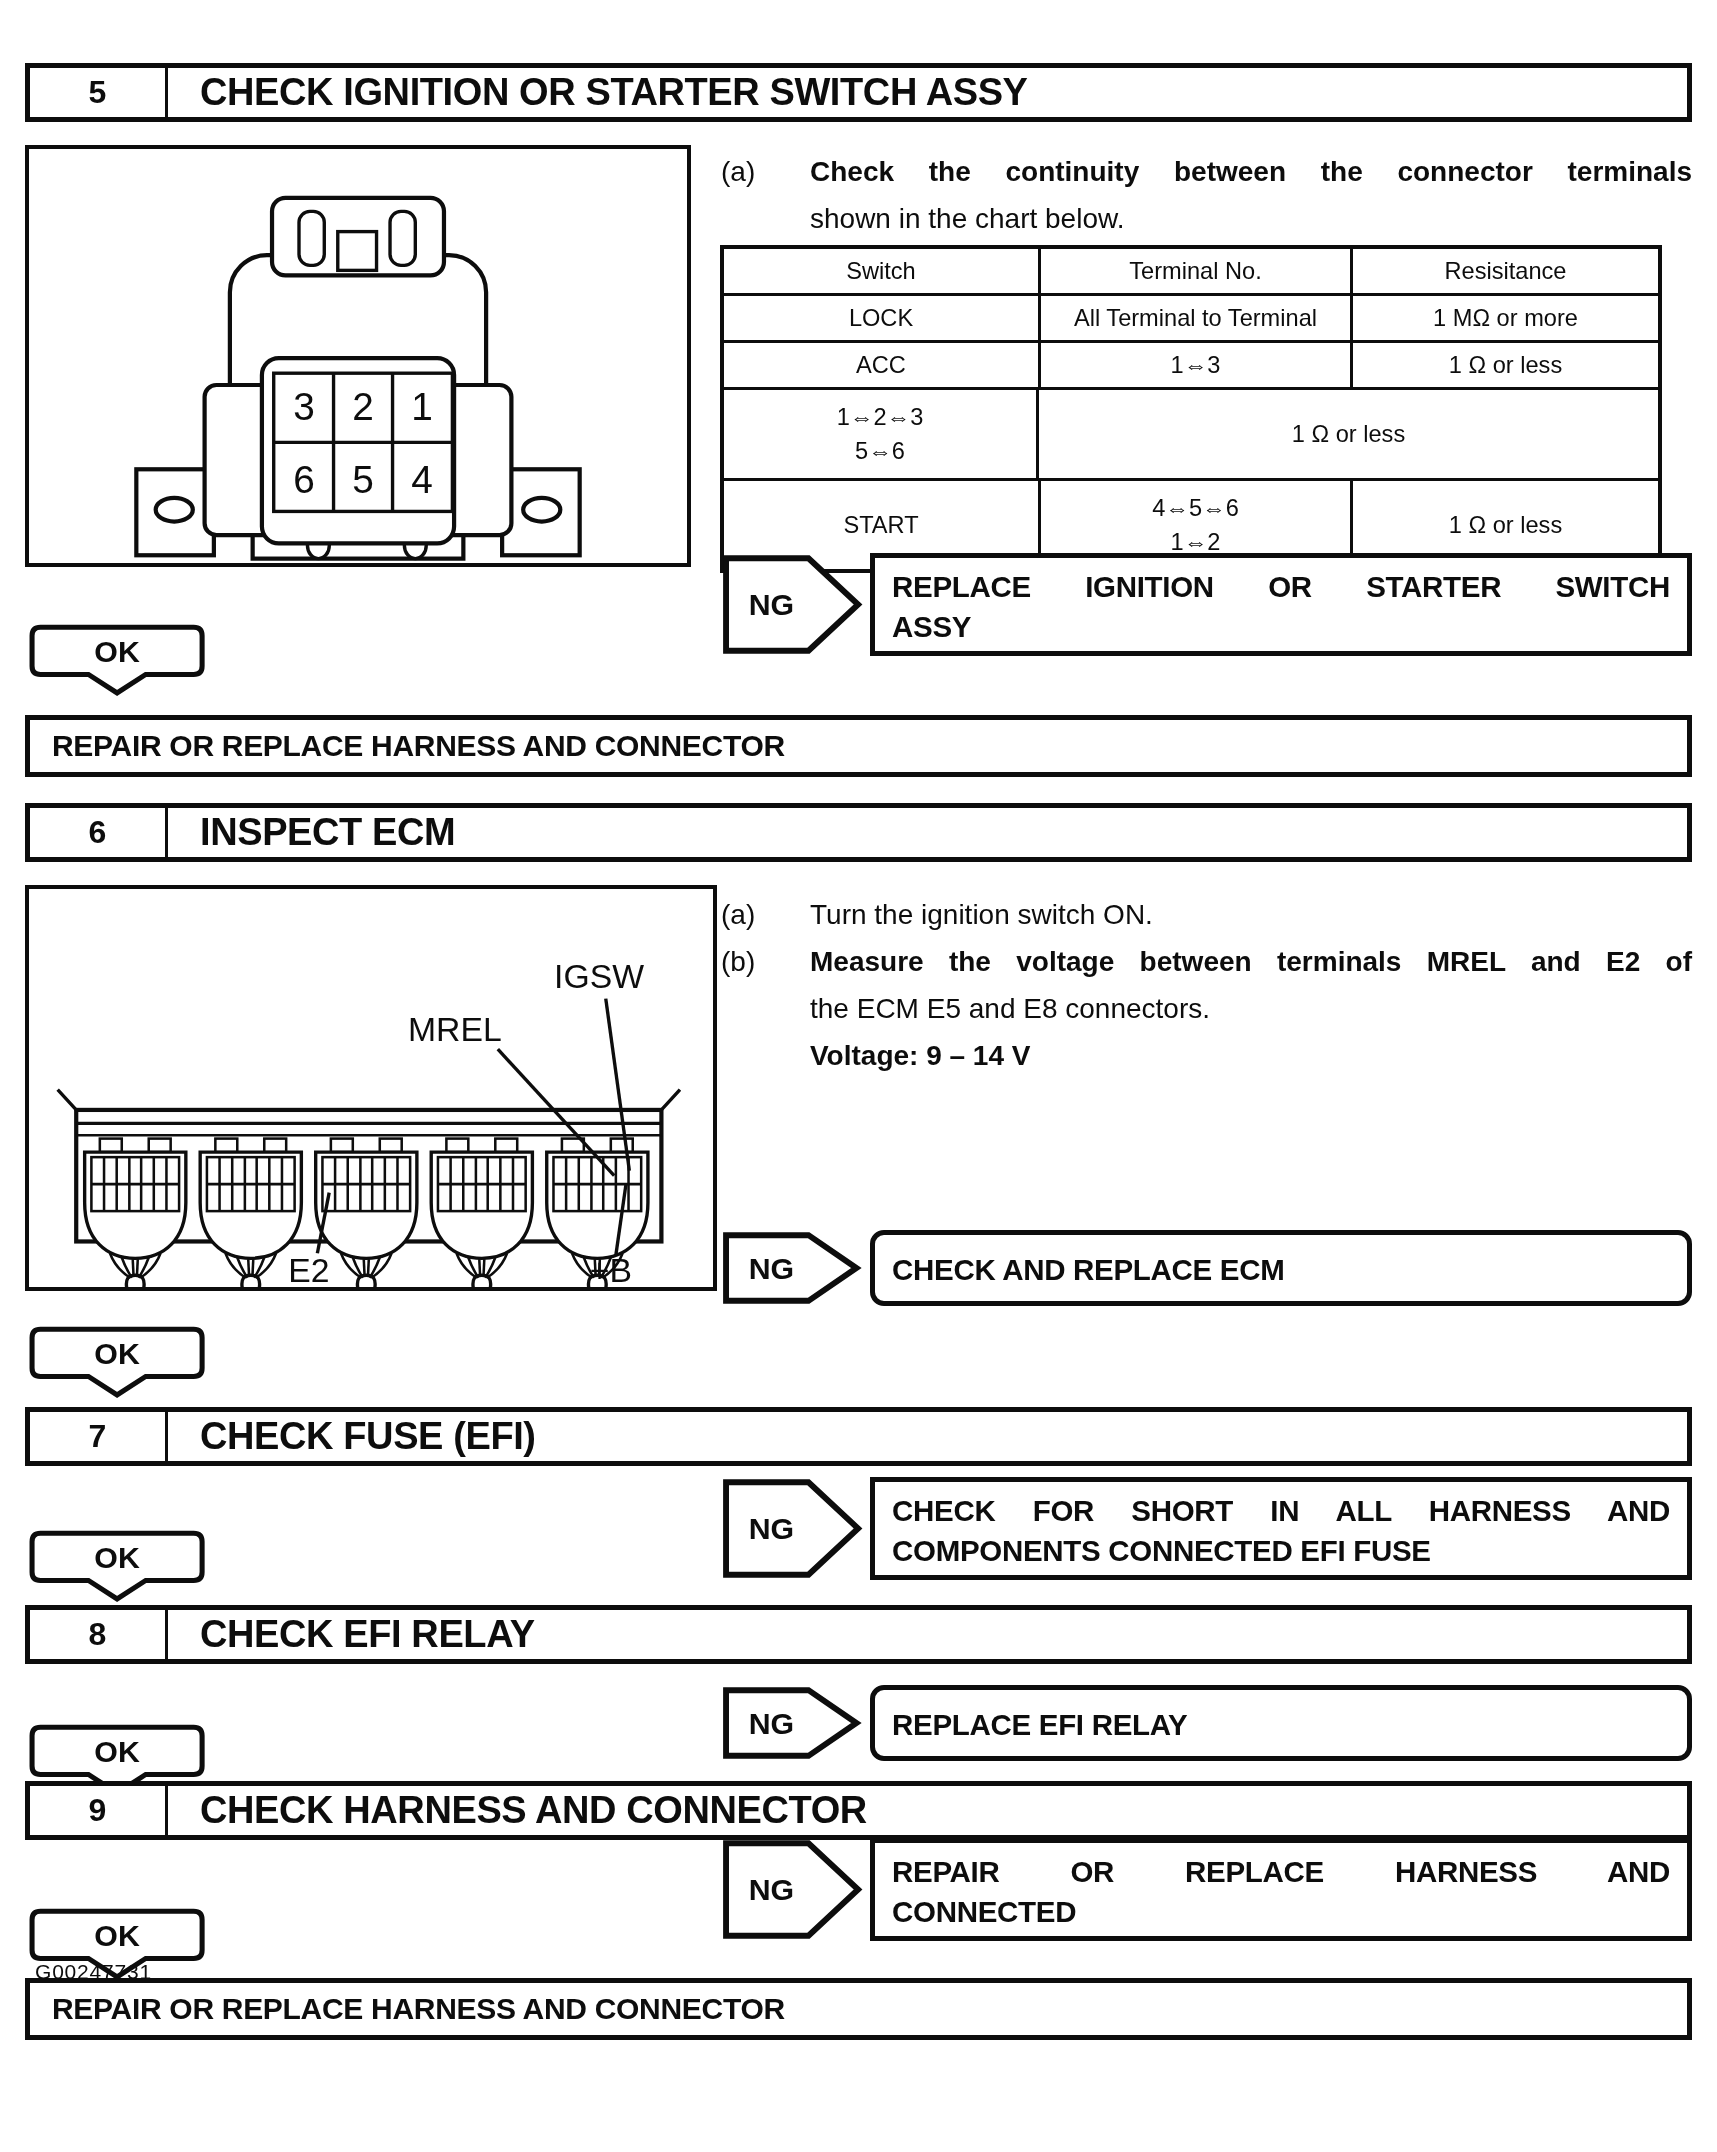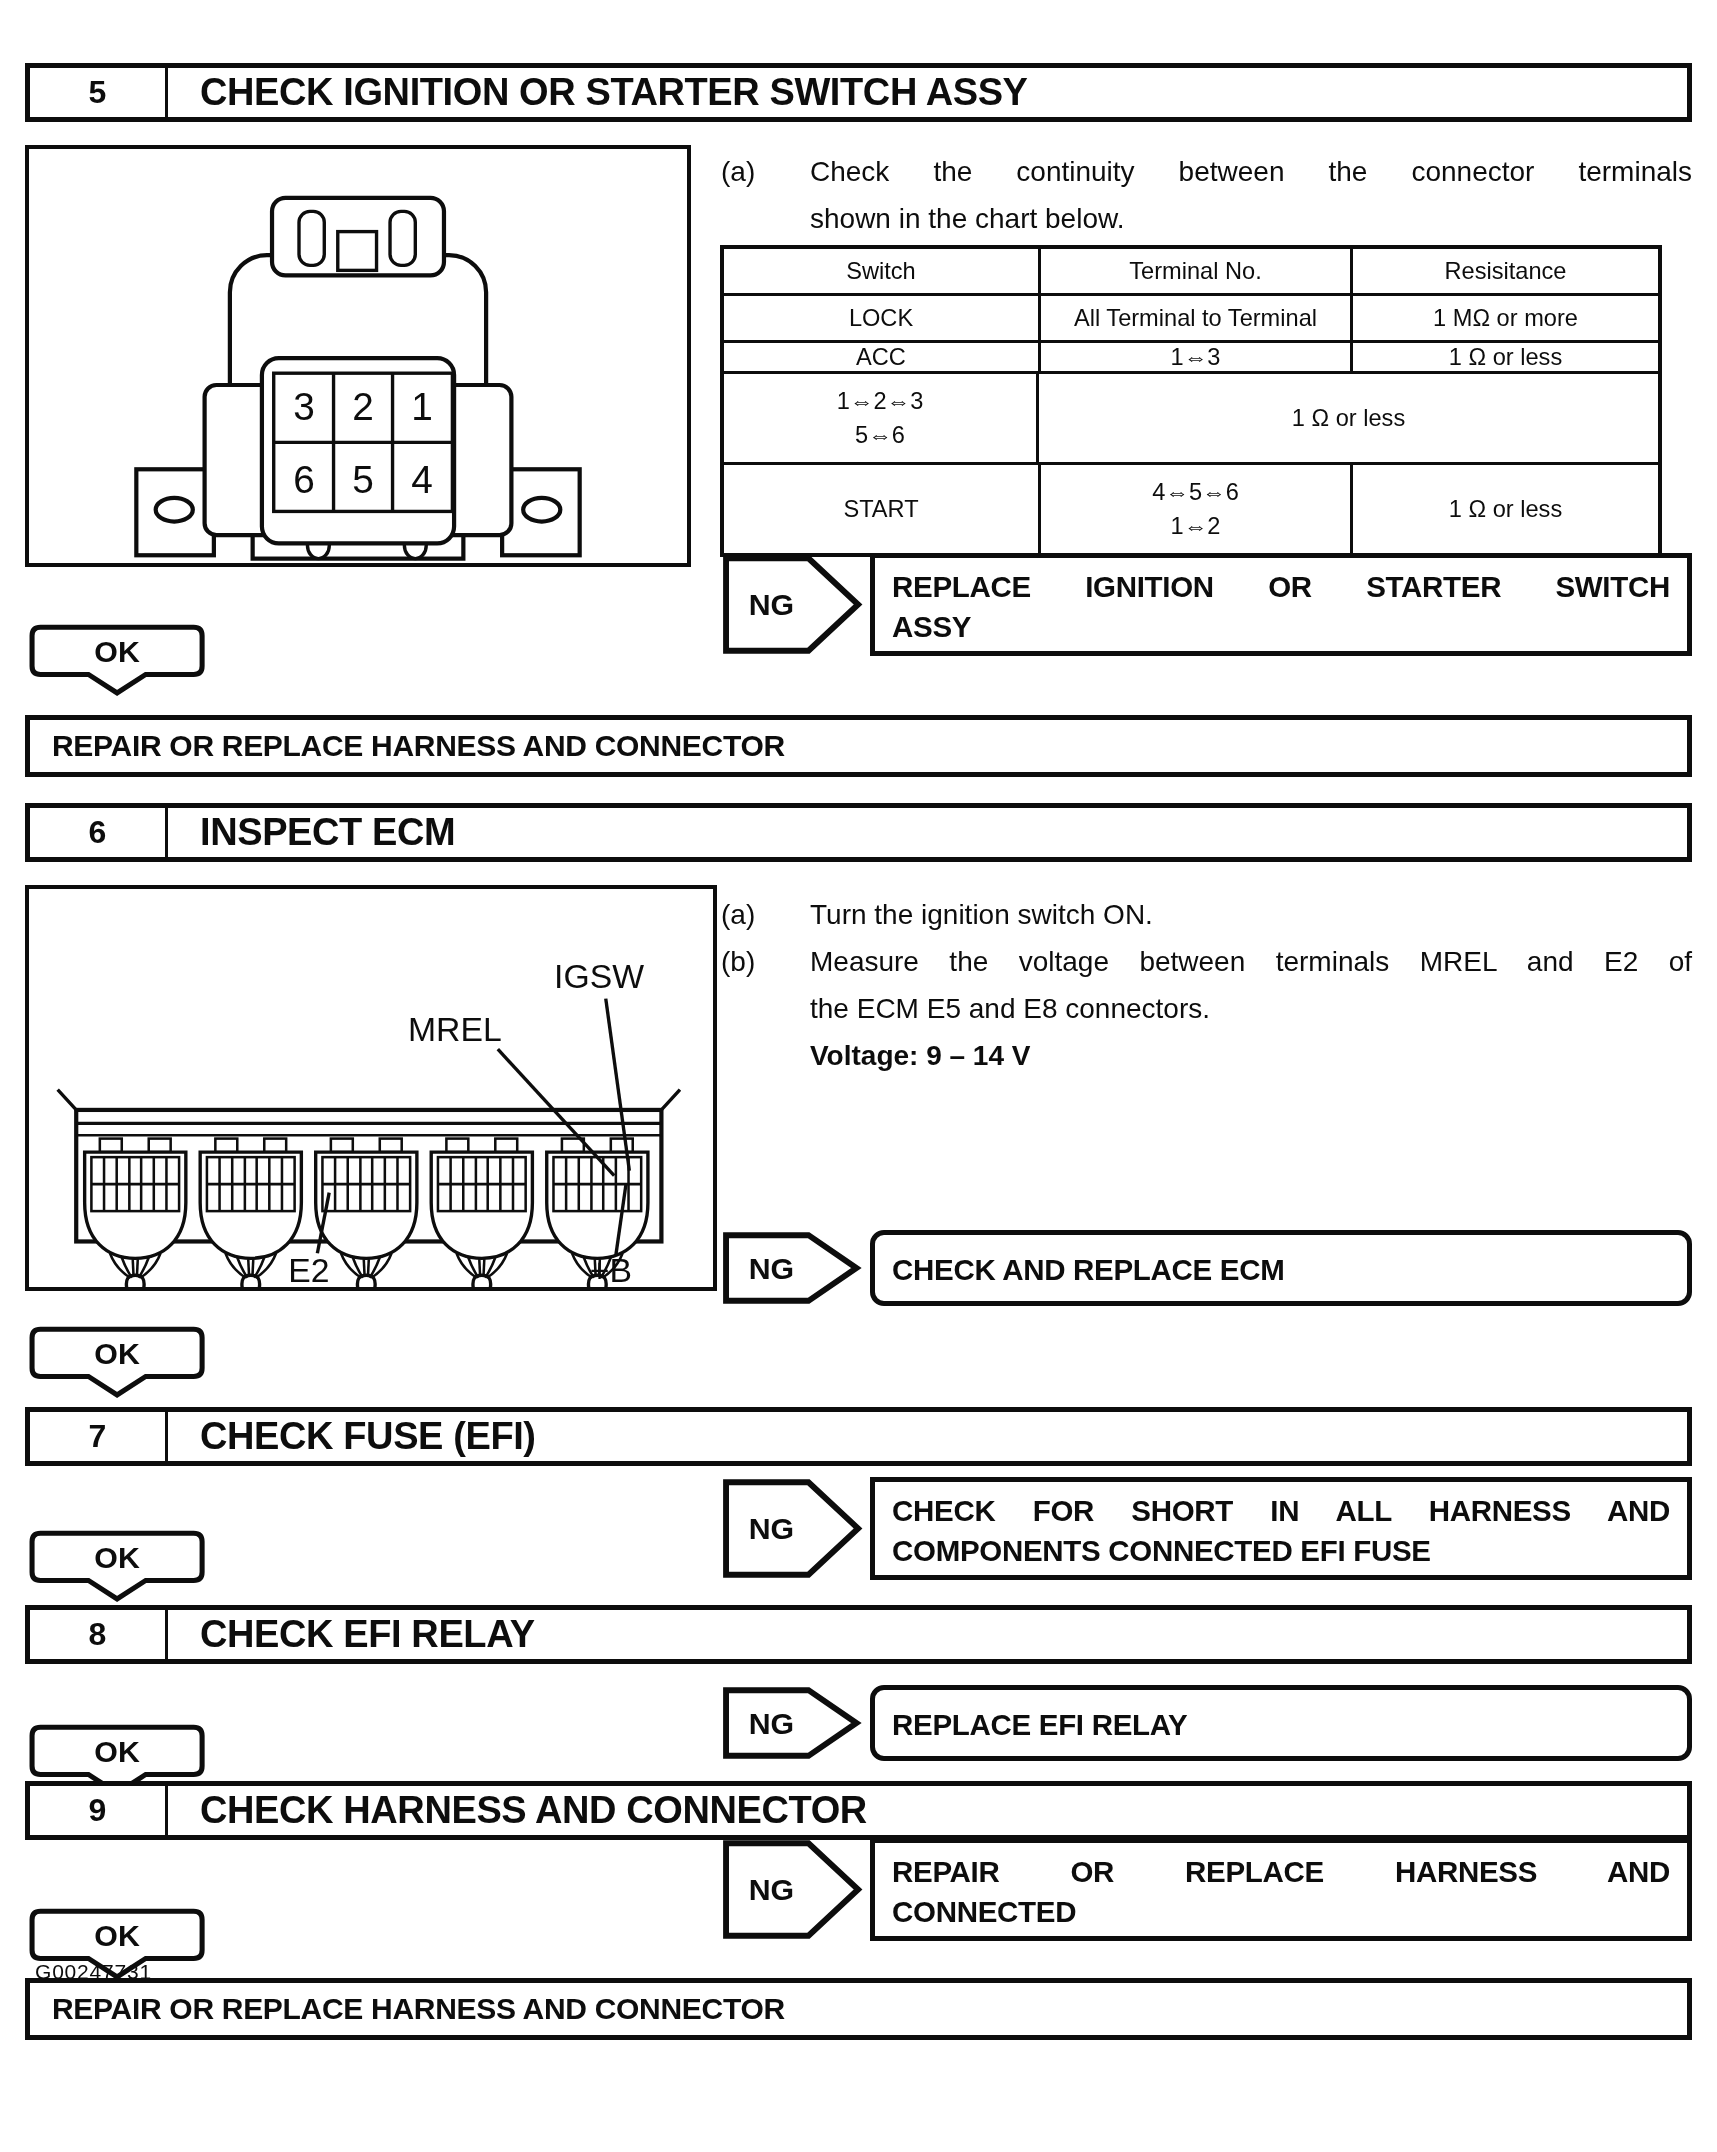--- a/index.html
+++ b/index.html
@@ -21,34 +21,34 @@
   .step-title{
     flex:1;display:flex;align-items:center;padding-left:32px;
     font-weight:bold;font-size:38px;letter-spacing:-0.4px;white-space:nowrap;
   }
   
   .diagram-box{border:4.2px solid #0d0d0d;box-sizing:border-box;background:#fff;}
   
   .instr{font-size:28px;line-height:47px;}
   .instr .label{position:absolute;left:0;top:0;}
   .instr .body{margin-left:89px;}
-  .jline{text-align:justify;text-align-last:justify;}
+  .jline{text-align:justify;text-align-last:justify;font-weight:bold;}
   .bold{font-weight:bold;}
   
   .ctable{border:4.2px solid #0d0d0d;box-sizing:border-box;background:#fff;}
   .ctable .trow{display:flex;border-top:3.4px solid #0d0d0d;}
   .ctable .trow:first-child{border-top:none;}
   .ctable .tcell{
     box-sizing:border-box;border-left:3.4px solid #0d0d0d;
     display:flex;flex-direction:column;align-items:center;justify-content:center;
     font-size:23.6px;line-height:34px;text-align:center;
   }
   .ctable .tcell:first-child{border-left:none;}
   .c1{width:314px;} .c2{width:312px;} .c3{flex:1;}
-  .rh{height:44px;} .r1{height:44px;} .r2{height:28px;} .rtall{height:88px;}
+  .rh{height:44px;} .r1{height:44px;} .r2{height:44px;} .rtall{height:88px;}
   
   .ng-group{left:721px;width:971px;}
   .ng-box{
     position:absolute;left:149px;right:0;box-sizing:border-box;
     border:5px solid #0d0d0d;background:#fff;
     font-weight:bold;font-size:29.5px;line-height:40px;letter-spacing:-0.3px;
     padding:9.3px 17px;
   }
   .ng-box.center{display:flex;align-items:center;padding-top:4px;padding-bottom:0;border-radius:14px;}
   

